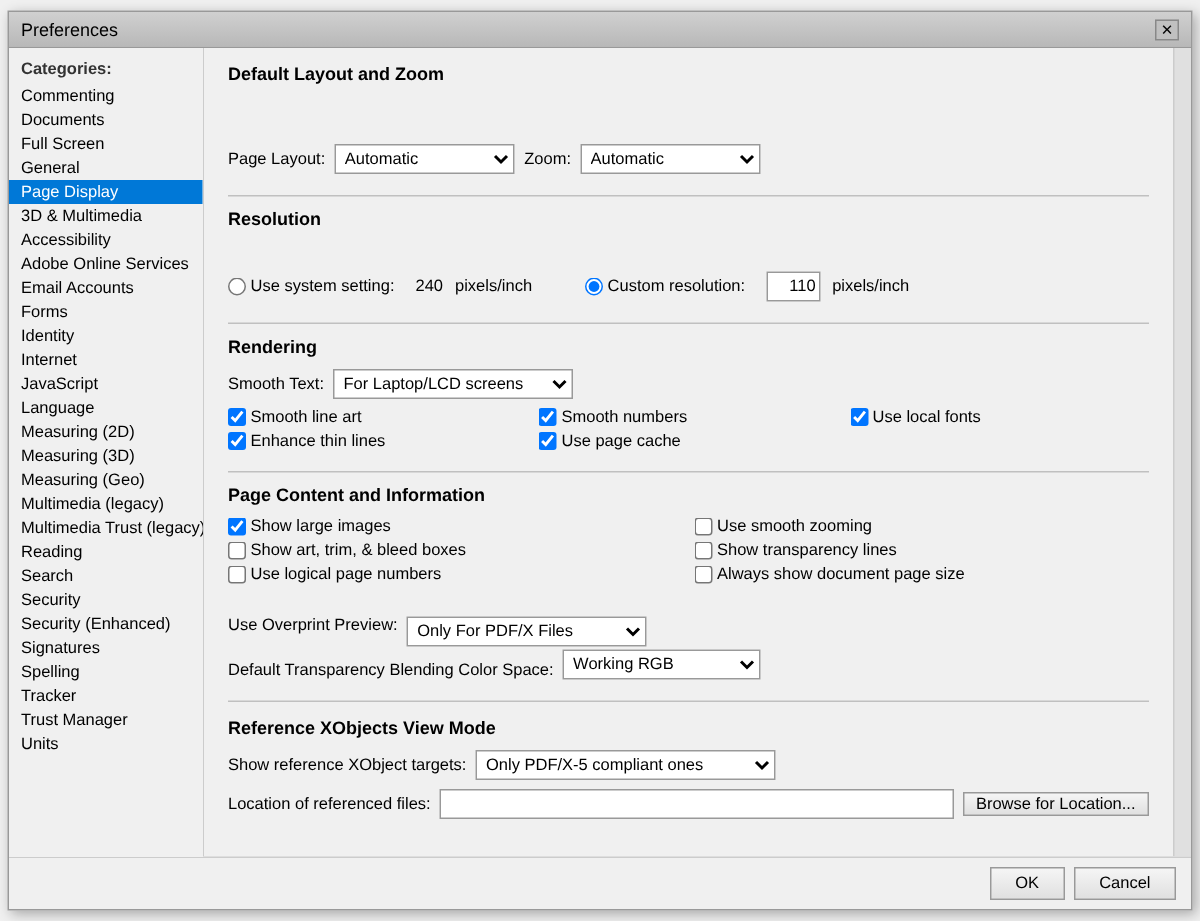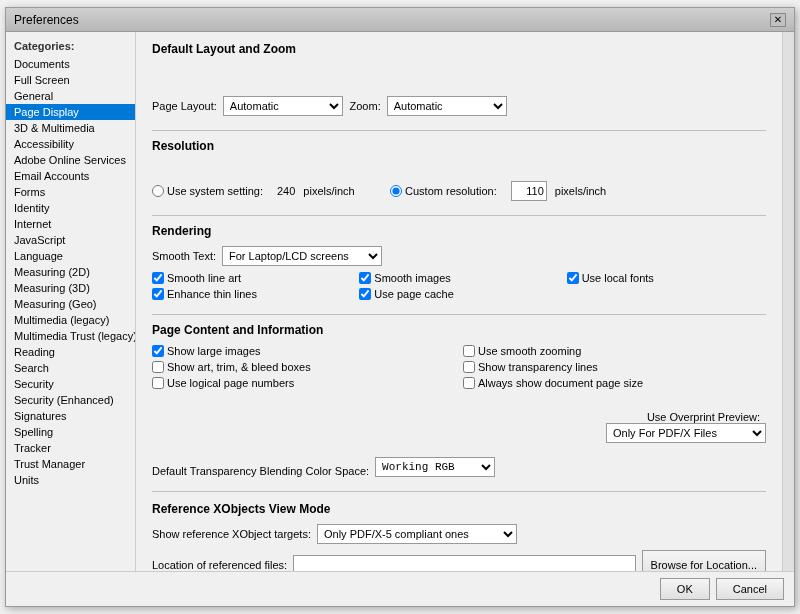--- a/index.html
+++ b/index.html
@@ -167,23 +167,22 @@
       font-size: 11px;
     }
     .page-content-checkboxes {
       display: grid;
       grid-template-columns: 1fr 1fr;
       gap: 4px 8px;
       margin-bottom: 22px;
     }
     .overprint-row {
       display: flex;
-      align-items: flex-end;
-      margin-bottom: 14px;
-      flex-direction: column;
+      align-items: flex-start;
+      margin-bottom: 2px;
     }
     .transparency-row {
       display: flex;
       align-items: flex-end;
       margin-bottom: 6px;
     }
     .ref-section {
       margin-top: 10px;
     }
     .ref-row {
@@ -193,21 +192,21 @@
     }
     .text-input {
       height: 20px;
       border: 1px solid #999;
       background: #fff;
       flex: 1;
       font-size: 11px;
       padding: 0 2px;
     }
     .browse-btn {
-      height: 30px;
+      height: 16px;
       padding: 0 8px;
       font-size: 11px;
       border: 1px solid #999;
       background: linear-gradient(to bottom, #f5f5f5, #e0e0e0);
       cursor: pointer;
       margin-left: 6px;
       white-space: nowrap;
     }
     .dialog-footer {
       display: flex;
@@ -250,20 +249,21 @@
   <div class="title-bar">
     <span class="title-bar-title">Preferences</span>
     <div class="title-bar-close">✕</div>
   </div>
 
   <div class="dialog-body">
 
     <div class="sidebar">
       <div class="sidebar-label">Categories:</div>
       <div id="sidebar-items-container">
+          <div class="sidebar-item">Commenting</div>
           <div class="sidebar-item">Documents</div>
           <div class="sidebar-item">Full Screen</div>
           <div class="sidebar-item">General</div>
           <div class="sidebar-item selected">Page Display</div>
           <div class="sidebar-item">3D &amp; Multimedia</div>
           <div class="sidebar-item">Accessibility</div>
           <div class="sidebar-item">Adobe Online Services</div>
           <div class="sidebar-item">Email Accounts</div>
           <div class="sidebar-item">Forms</div>
           <div class="sidebar-item">Identity</div>
@@ -349,21 +349,21 @@
             <option>None</option>
           </select>
         </div>
         <div class="checkbox-grid">
           <div class="checkbox-item">
             <input type="checkbox" checked="" style="">
             <span>Smooth line art</span>
           </div>
           <div class="checkbox-item">
             <input type="checkbox" checked="" style="">
-            <span>Smooth images</span>
+            <span>Smooth numbers</span>
           </div>
           <div class="checkbox-item">
             <input type="checkbox" checked="" style="">
             <span>Use local fonts</span>
           </div>
           <div class="checkbox-item">
             <input type="checkbox" checked="" style="">
             <span>Enhance thin lines</span>
           </div>
           <div class="checkbox-item">
@@ -407,21 +407,21 @@
           <span class="label">Use Overprint Preview:</span>
           <select style="width:160px;">
             <option>Only For PDF/X Files</option>
             <option>Always</option>
             <option>Never</option>
             <option>Automatic</option>
           </select>
         </div>
         <div class="transparency-row">
           <span class="label">Default Transparency Blending Color Space:</span>
-          <select style="width:120px;font-family:Liberation Mono, monospace;">
+          <select style="width:132px;">
             <option>Working RGB</option>
             <option>Working CMYK</option>
             <option>Document RGB</option>
             <option>sRGB</option>
           </select>
         </div>
       </div>
 
       <hr class="divider">
 

